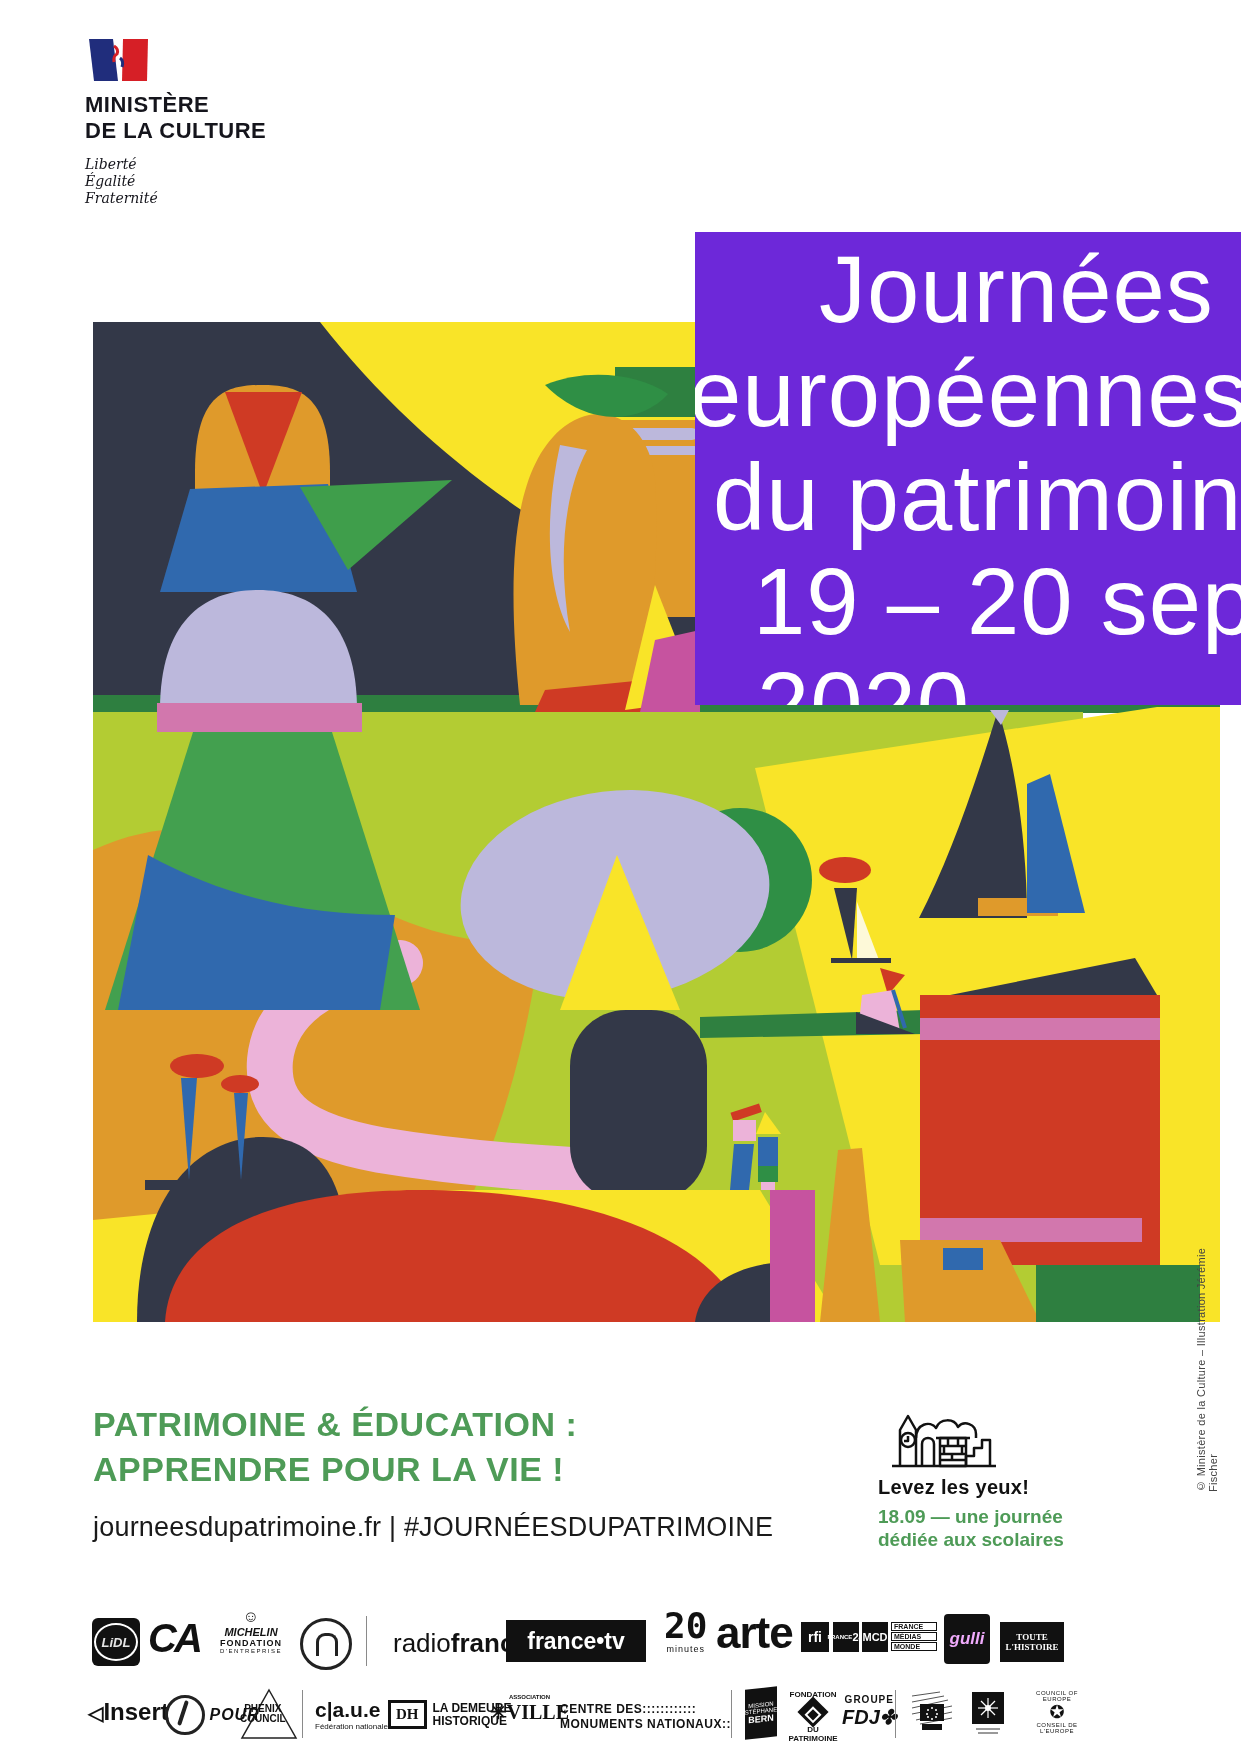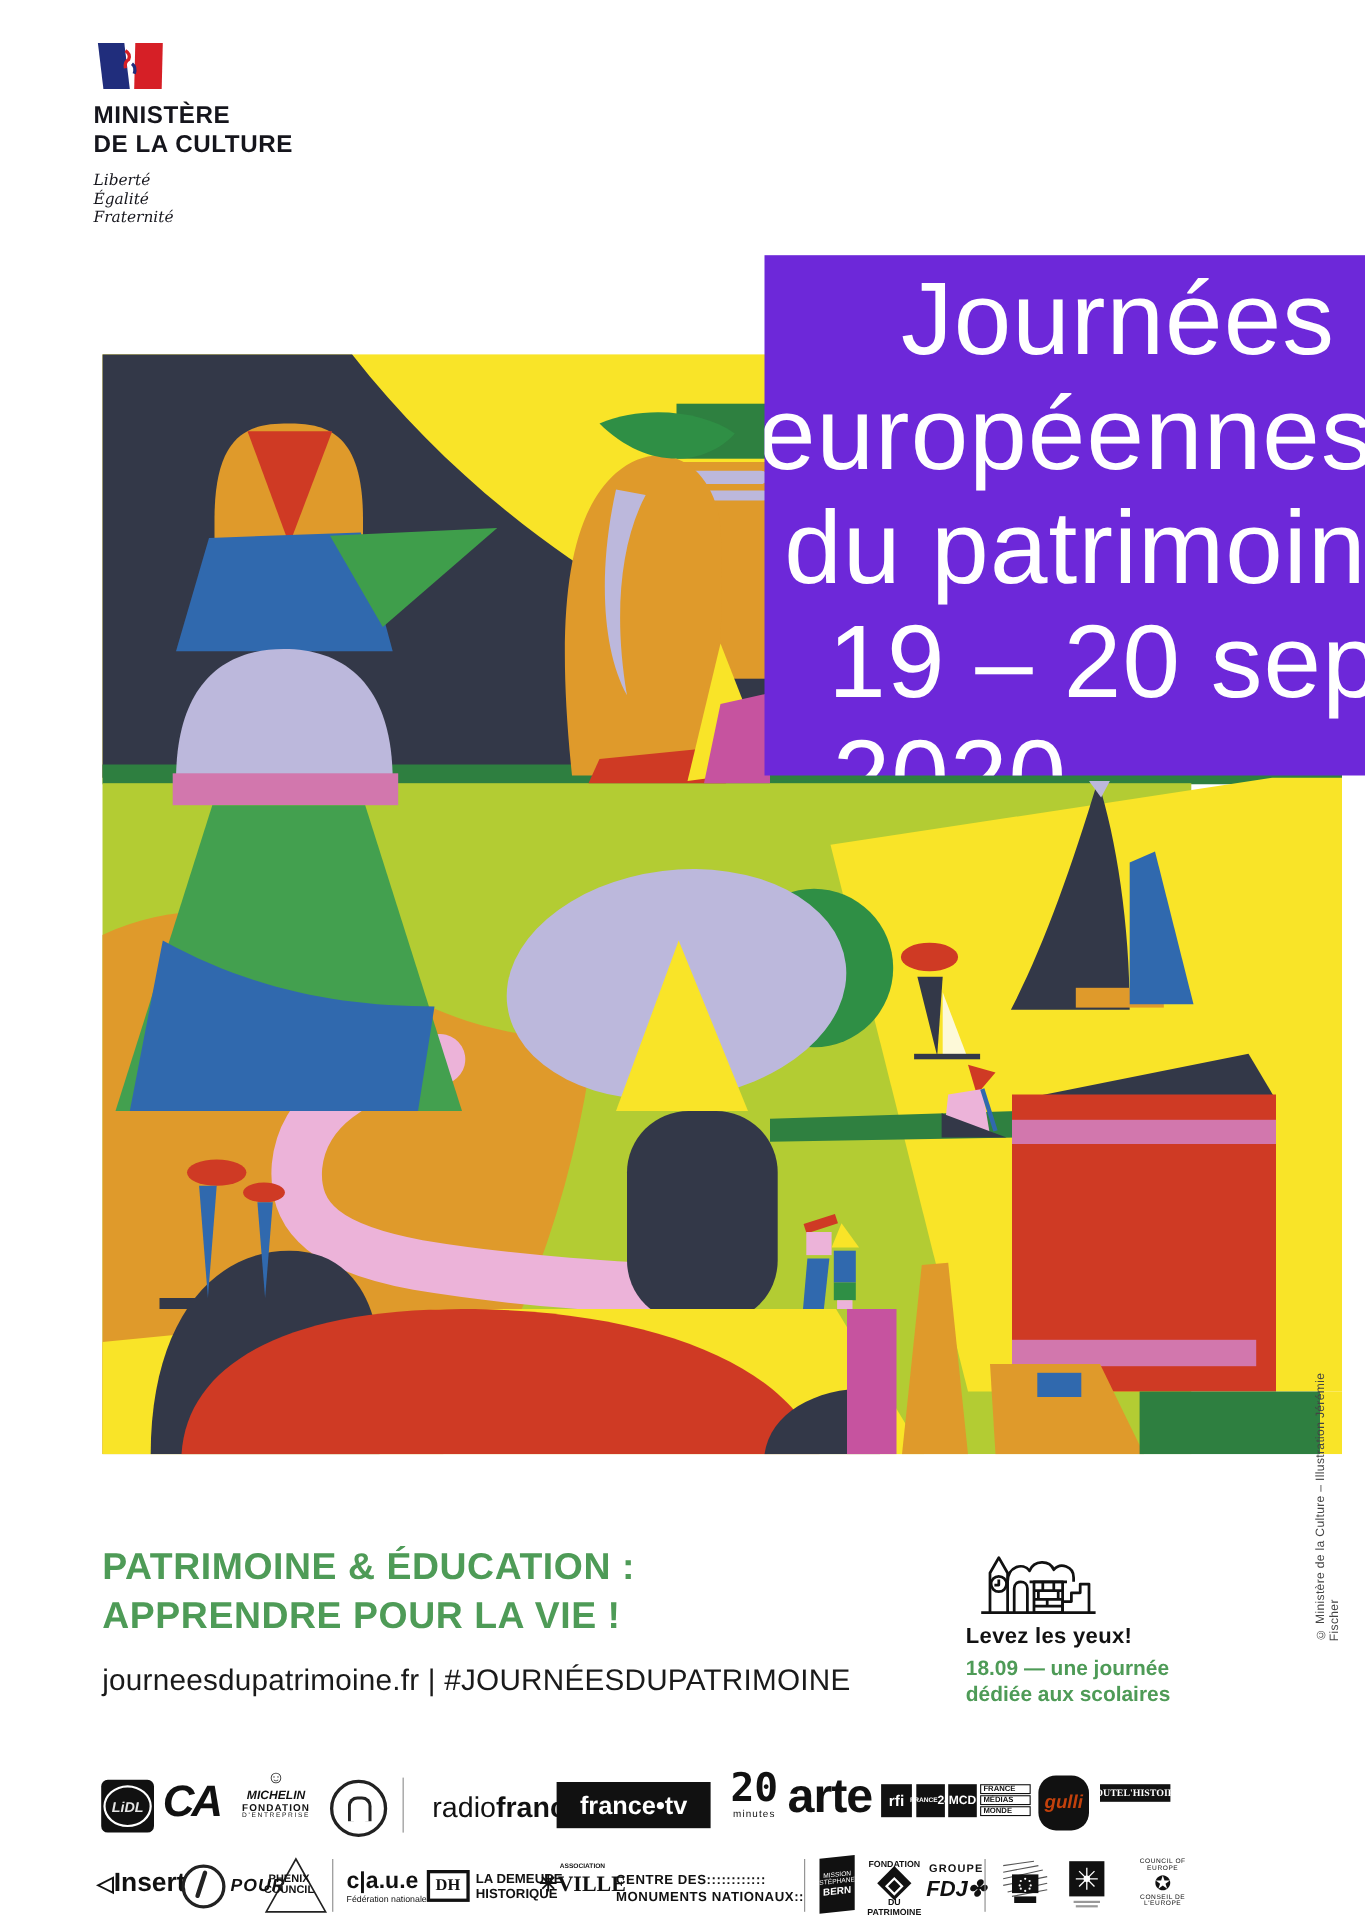--- a/index.html
+++ b/index.html
@@ -35,21 +35,21 @@
   .copyright{position:absolute;right:22px;top:1232px;height:260px;writing-mode:vertical-rl;transform:rotate(180deg);font-size:11px;color:#444;letter-spacing:.3px;}
 
   
   .logo{position:absolute;color:#111;}
   .vdiv{position:absolute;width:1px;background:#8a8a8a;}
   .blackbox{background:#111;color:#fff;display:flex;align-items:center;justify-content:center;}
   .seal{width:46px;height:46px;border:3px solid #222;border-radius:50%;position:relative;}
   .seal::after{content:"";position:absolute;left:13px;top:12px;width:16px;height:20px;border:3px solid #222;border-radius:9px 9px 0 0;border-bottom:none;}
   .lidl{width:48px;height:48px;background:#111;border-radius:6px;display:flex;align-items:center;justify-content:center;}
   .lidl .oval{width:40px;height:34px;border:2px solid #fff;border-radius:50%;display:flex;align-items:center;justify-content:center;color:#e5e5e5;font-weight:bold;font-size:13px;font-style:italic;text-align:right;}
-  .gullibox{width:46px;height:50px;background:#111;border-radius:16px;display:flex;align-items:center;justify-content:center;color:#c2410c;font-weight:bold;font-style:italic;font-size:17px;}
+  .gullibox{width:46px;height:50px;background:#111;border-radius:4px;display:flex;align-items:center;justify-content:center;color:#f0abfc;font-weight:bold;font-style:italic;font-size:17px;}
   .ratp-circ{width:34px;height:34px;border:3px solid #222;border-radius:50%;position:relative;display:inline-block;vertical-align:middle;}
   .ratp-circ::after{content:"";position:absolute;left:13px;top:2px;width:4px;height:26px;background:#222;border-radius:4px;transform:rotate(18deg);}
   .phenix{width:58px;height:52px;position:relative;display:flex;align-items:center;justify-content:flex-start;}
   .phenix svg{position:absolute;left:0;top:0;}
   .dh-box{border:3px solid #111;font-family:"Liberation Serif",serif;font-weight:bold;font-size:15px;padding:3px 5px;}
   .diamond{width:22px;height:22px;background:#111;transform:rotate(45deg);margin:2px auto;position:relative;}
   .diamond::after{content:"";position:absolute;left:7px;top:7px;width:8px;height:8px;border:2px solid #fff;}
 </style>
 </head>
 <body>
@@ -247,21 +247,21 @@
   </div>
   <div class="logo blackbox" style="left:862px;top:1622px;width:26px;height:30px;font-weight:bold;font-size:11px;">MCD</div>
   <div class="logo" style="left:891px;top:1622px;width:46px;">
     <div style="font-size:7px;font-weight:bold;border:1px solid #111;padding:0 2px;margin-bottom:1px;">FRANCE</div>
     <div style="font-size:7px;font-weight:bold;border:1px solid #111;padding:0 2px;margin-bottom:1px;">MÉDIAS</div>
     <div style="font-size:7px;font-weight:bold;border:1px solid #111;padding:0 2px;">MONDE</div>
   </div>
   <div class="logo" style="left:944px;top:1614px;">
       <div class="gullibox">gulli</div>
     </div>
-  <div class="logo blackbox" style="left:1000px;top:1622px;width:64px;height:16px;flex-direction:row;font-family:'Liberation Serif',serif;">
+  <div class="logo blackbox" style="left:1000px;top:1622px;width:64px;height:40px;flex-direction:column;font-family:'Liberation Serif',serif;">
     <span style="font-size:9px;font-weight:bold;">TOUTE</span>
     <span style="font-size:9px;font-weight:bold;">L'HISTOIRE</span>
   </div>
 
   <div class="logo" style="left:88px;top:1698px;font-weight:bold;font-size:24px;"><span style="font-size:20px;">◁</span><span>Insert</span></div>
   <div class="logo" style="left:165px;top:1695px;">
     <span class="ratp-circ"></span>
     <span style="font-weight:bold;font-style:italic;font-size:16px;letter-spacing:1px;vertical-align:middle;">POUR</span>
   </div>
   <div class="logo phenix" style="left:240px;top:1688px;">

